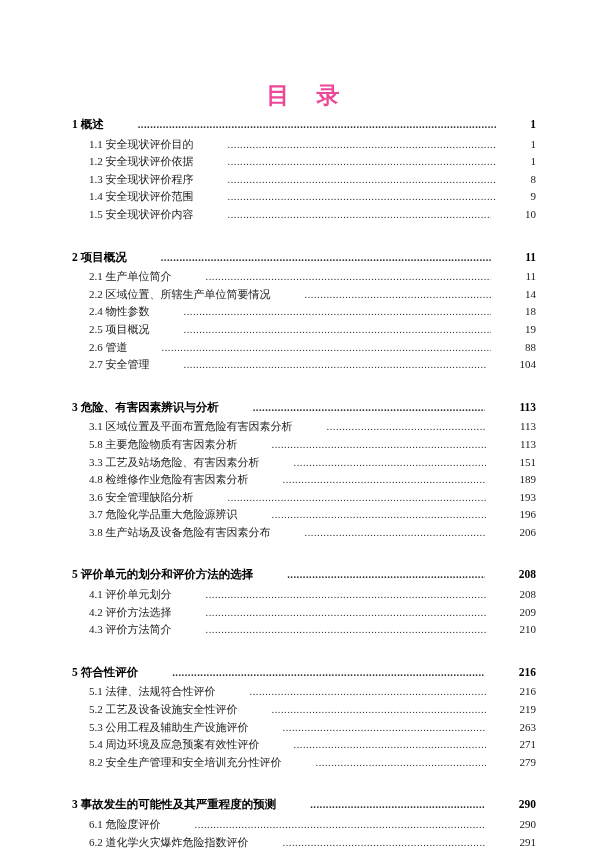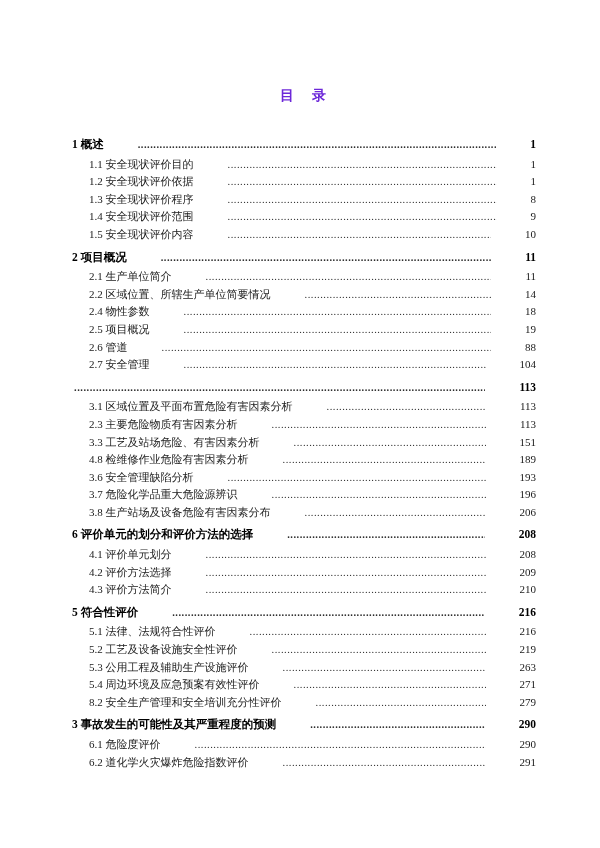--- a/index.html
+++ b/index.html
@@ -12,43 +12,43 @@
     width: 600px;
     height: 848px;
     background: #ffffff;
     box-sizing: border-box;
     padding: 84px 64px 40px 72px;
     font-family: "Liberation Serif", "DejaVu Serif", serif;
     color: #1a1a1a;
     overflow: hidden;
   }
   .doc-title {
-    margin: 0 0 28px 0;
+    margin: 0 0 8px 0;
     text-align: center;
-    font-size: 14px;
+    font-size: 23px;
     font-weight: bold;
     line-height: 24px;
     letter-spacing: 2px;
-    color: #6d28d9;
+    color: #ec4899;
   }
   .toc {
     width: 100%;
   }
   .toc-row {
     display: flex;
     align-items: baseline;
     font-size: 11px;
     line-height: 17.6px;
     white-space: nowrap;
     gap: 32px;
   }
   .toc-row.chapter {
     font-weight: bold;
     font-size: 11.5px;
-    margin-top: 5px;
+    margin-top: 25px;
     margin-bottom: 2px;
     color: #000;
   }
   .toc-row.chapter:first-child {
     margin-top: 0;
   }
   .toc-row.sub {
     padding-left: 17px;
     font-family: Liberation Serif, serif;
   }
@@ -138,30 +138,31 @@
         <span class="toc-label">2.6 管道</span>
         <span class="leader"></span>
         <span class="pagenum">88</span>
       </div>
       <div class="toc-row sub">
         <span class="toc-label">2.7 安全管理</span>
         <span class="leader"></span>
         <span class="pagenum">104</span>
       </div>
       <div class="toc-row chapter">
+        <span class="toc-label">3 危险、有害因素辨识与分析</span>
         <span class="leader"></span>
         <span class="pagenum">113</span>
       </div>
       <div class="toc-row sub">
         <span class="toc-label">3.1 区域位置及平面布置危险有害因素分析</span>
         <span class="leader"></span>
         <span class="pagenum">113</span>
       </div>
       <div class="toc-row sub">
-        <span class="toc-label">2.3 主要危险物质有害因素分析</span>
+        <span class="toc-label">5.8 主要危险物质有害因素分析</span>
         <span class="leader"></span>
         <span class="pagenum">113</span>
       </div>
       <div class="toc-row sub">
         <span class="toc-label">3.3 工艺及站场危险、有害因素分析</span>
         <span class="leader"></span>
         <span class="pagenum">151</span>
       </div>
       <div class="toc-row sub">
         <span class="toc-label">4.8 检维修作业危险有害因素分析</span>
@@ -177,21 +178,21 @@
         <span class="toc-label">3.7 危险化学品重大危险源辨识</span>
         <span class="leader"></span>
         <span class="pagenum">196</span>
       </div>
       <div class="toc-row sub">
         <span class="toc-label">3.8 生产站场及设备危险有害因素分布</span>
         <span class="leader"></span>
         <span class="pagenum">206</span>
       </div>
       <div class="toc-row chapter">
-        <span class="toc-label">6 评价单元的划分和评价方法的选择</span>
+        <span class="toc-label">5 评价单元的划分和评价方法的选择</span>
         <span class="leader"></span>
         <span class="pagenum">208</span>
       </div>
       <div class="toc-row sub">
         <span class="toc-label">4.1 评价单元划分</span>
         <span class="leader"></span>
         <span class="pagenum">208</span>
       </div>
       <div class="toc-row sub">
         <span class="toc-label">4.2 评价方法选择</span>

